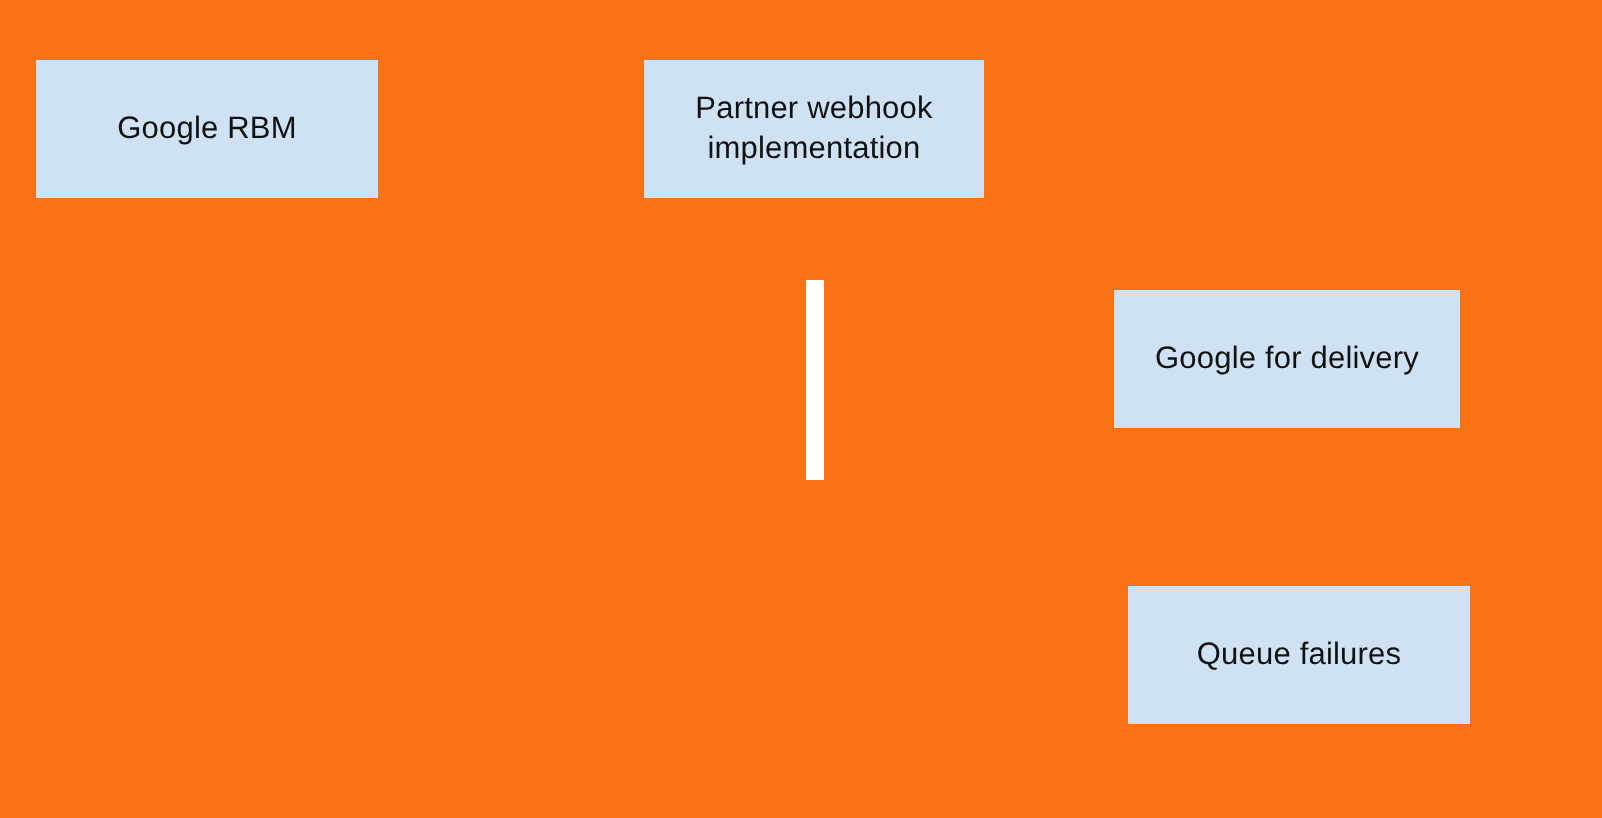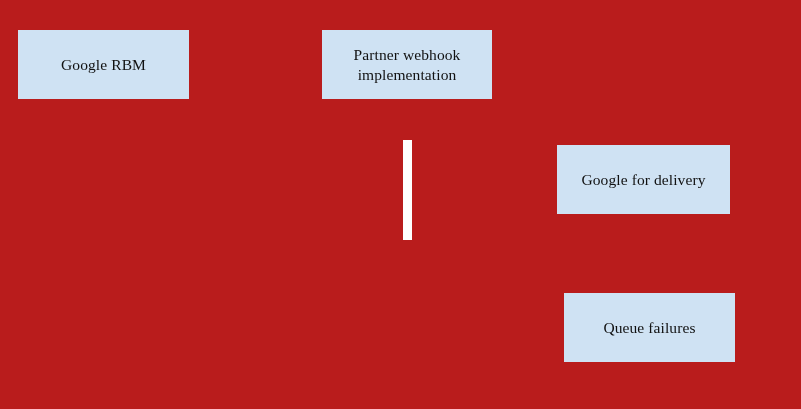--- a/index.html
+++ b/index.html
@@ -4,23 +4,23 @@
 <style>
   html, body {
     margin: 0;
     padding: 0;
     background: #000000;
   }
   #canvas {
     position: relative;
     width: 801px;
     height: 409px;
-    background: #b91c1c;
+    background: #f97316;
     overflow: hidden;
-    font-family: Liberation Serif, serif;
+    font-family: Liberation Sans, sans-serif;
   }
   .node {
     position: absolute;
     box-sizing: border-box;
     background: #cfe2f3;
     color: #111111;
     display: flex;
     align-items: center;
     justify-content: center;
     text-align: center;

